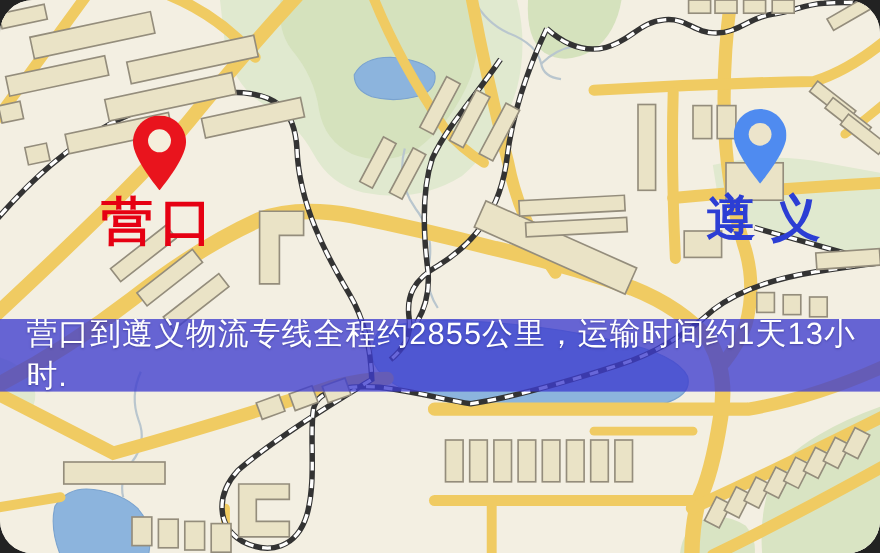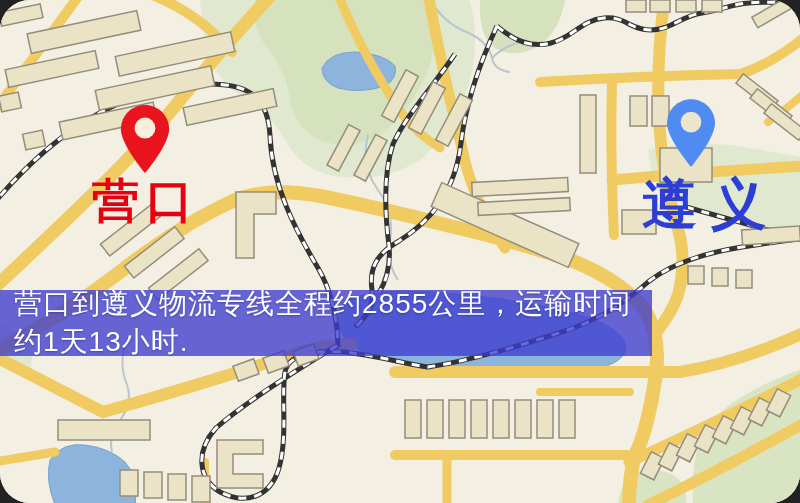--- a/index.html
+++ b/index.html
@@ -12,32 +12,32 @@
   .stage svg.map{position:absolute;left:0;top:0;}
   .marker-label{
     position:absolute;line-height:1;white-space:nowrap;user-select:none;
   }
   .origin-label{
     left:92px;top:177px;font-size:47px;font-weight:700;
     color:#e60012;letter-spacing:7px;
     font-family:"Liberation Sans",sans-serif;
   }
   .destination-label{
-    left:642px;top:176px;font-size:55px;font-weight:600;
+    left:642px;top:176px;font-size:45px;font-weight:600;
     color:#2c3ed4;letter-spacing:14px;
     font-family:"DejaVu Serif","Liberation Serif",serif;
   }
   .pin{position:absolute;}
   .pin-origin{left:118px;top:105px;width:54px;height:68px;}
   .pin-destination{left:667px;top:97px;width:48px;height:72px;}
   .route-banner{
-    position:absolute;left:0;top:290px;width:652px;height:66px;
+    position:absolute;left:0;top:290px;width:800px;height:66px;
     background:rgba(62,60,206,0.78);
     display:flex;align-items:center;
-    box-sizing:border-box;padding-left:14px;
+    box-sizing:border-box;padding-left:24px;
   }
   .route-banner .banner-text{
     color:#ffffff;font-size:28px;letter-spacing:1px;
     text-shadow:0 1px 2px rgba(10,10,80,0.35);
     font-family:"Liberation Sans",sans-serif;
   }
 </style>
 </head>
 <body>
 

